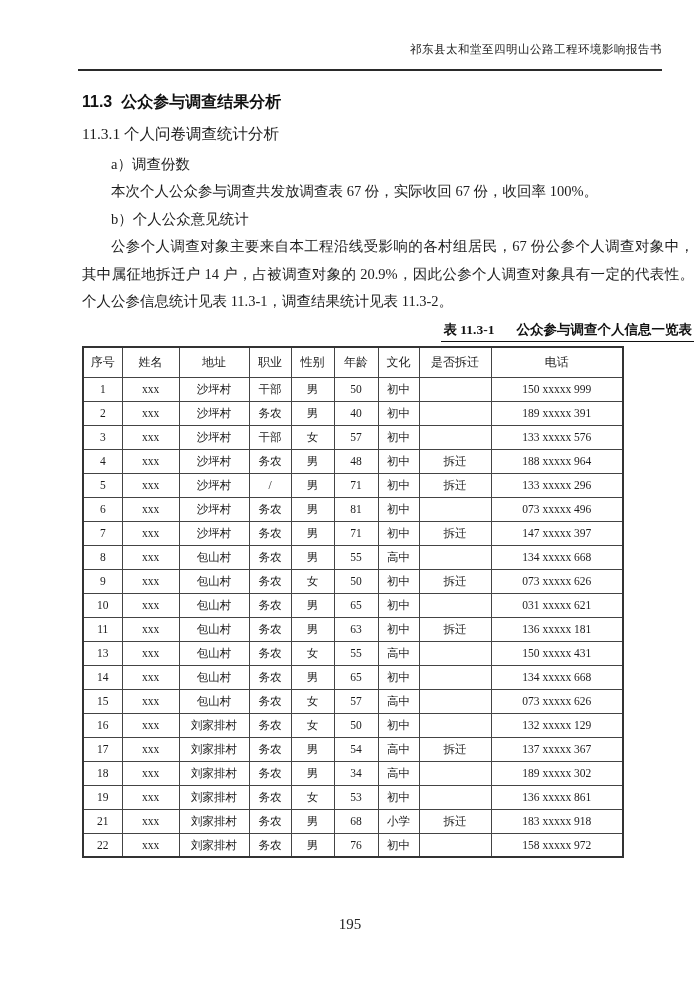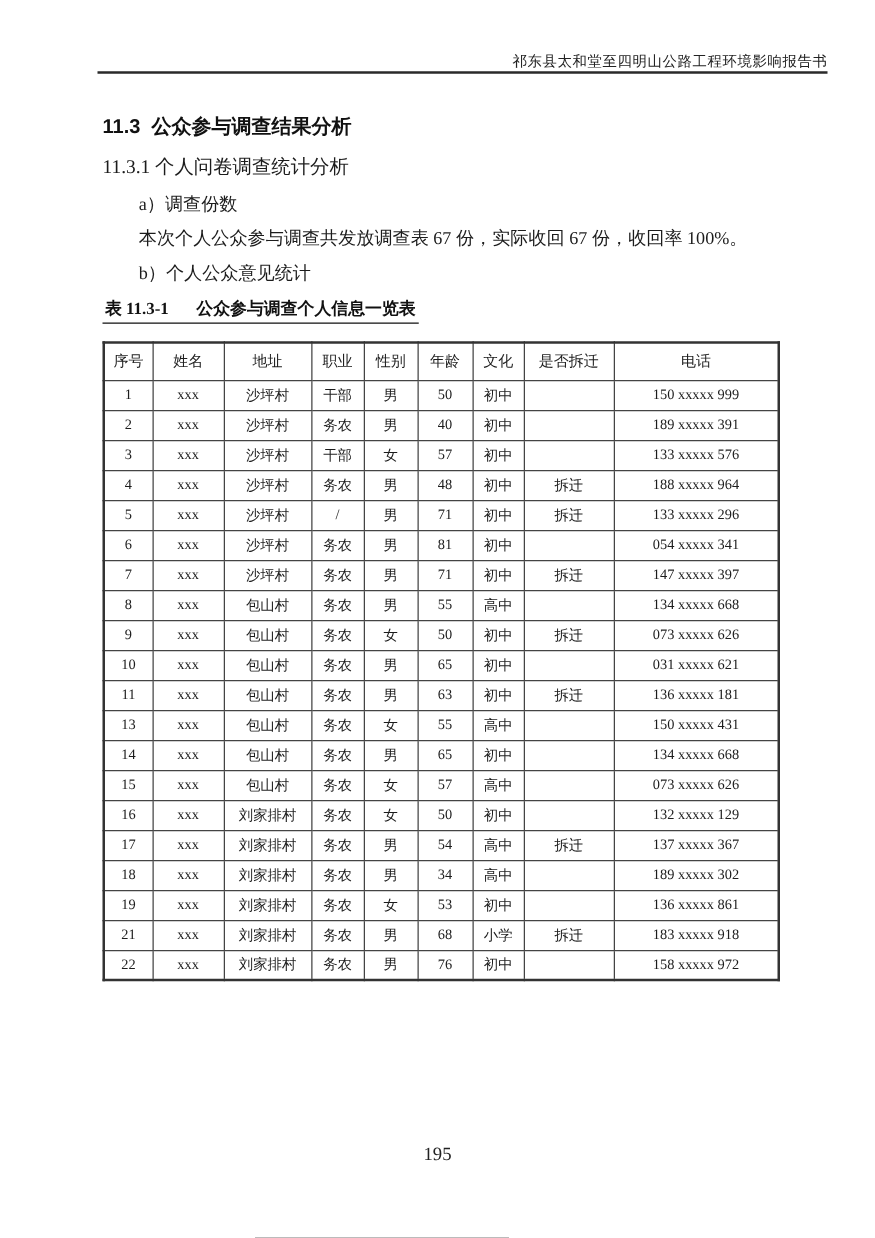--- a/index.html
+++ b/index.html
@@ -16,21 +16,21 @@
   }
   .doc-header {
     position: absolute;
     top: 42px;
     left: 78px;
     right: 38px;
     text-align: right;
     font-size: 11.5px;
     letter-spacing: 0.5px;
     color: #222;
-    padding-bottom: 0;
+    padding-bottom: 12px;
     border-bottom: 2px solid #2a2a2a;
   }
   .content {
     position: absolute;
     top: 88px;
     left: 82px;
     width: 612px;
   }
   .h1 {
     font-family: "Liberation Sans", "DejaVu Sans", sans-serif;
@@ -51,36 +51,36 @@
   .paras { margin-top: 7px; }
   .para {
     font-size: 14.5px;
     line-height: 27.4px;
     text-indent: 2em;
     text-align: justify;
     white-space: pre-wrap;
   }
   .table-title {
     margin-top: 5px;
-    text-align: left;
+    text-align: right;
     line-height: 18px;
   }
   .table-title .inner {
     display: inline-block;
     font-family: "Liberation Sans", "DejaVu Sans", sans-serif;
     font-weight: bold;
     font-size: 13.5px;
     color: #111;
     padding: 0 2px 2px 2px;
     border-bottom: 1.5px solid #111;
   }
   .table-title .label { font-family: "Liberation Serif", "DejaVu Serif", serif; }
   .table-title .gap { display: inline-block; width: 22px; }
   table.survey {
-    margin-top: 14px;
+    margin-top: 4px;
     width: 540px;
     border-collapse: collapse;
     table-layout: fixed;
     border: 2px solid #333;
   }
   table.survey th, table.survey td {
     border: 1px solid #444;
     text-align: center;
     vertical-align: middle;
     font-weight: normal;
@@ -111,20 +111,21 @@
   </div>
 
   <div class="content">
     <div class="h1">11.3  公众参与调查结果分析</div>
     <div class="h2">11.3.1 个人问卷调查统计分析</div>
 
     <div class="paras">
       <div class="para">a）调查份数</div>
       <div class="para">本次个人公众参与调查共发放调查表 67 份，实际收回 67 份，收回率 100%。</div>
       <div class="para">b）个人公众意见统计</div>
+      <div class="para">公参个人调查对象主要来自本工程沿线受影响的各村组居民，67 份公参个人调查对象中，其中属征地拆迁户 14 户，占被调查对象的 20.9%，因此公参个人调查对象具有一定的代表性。个人公参信息统计见表 11.3-1，调查结果统计见表 11.3-2。</div>
     </div>
 
     <div class="table-title">
       <span class="inner">
         <span class="label">表 11.3-1</span><span class="gap"></span><span>公众参与调查个人信息一览表</span>
       </span>
     </div>
 
     <table class="survey">
       <colgroup>
@@ -209,21 +210,21 @@
           </tr>
           <tr>
             <td>6</td>
             <td>xxx</td>
             <td>沙坪村</td>
             <td>务农</td>
             <td>男</td>
             <td>81</td>
             <td>初中</td>
             <td></td>
-            <td>054 xxxxx 341</td>
+            <td>073 xxxxx 496</td>
           </tr>
           <tr>
             <td>7</td>
             <td>xxx</td>
             <td>沙坪村</td>
             <td>务农</td>
             <td>男</td>
             <td>71</td>
             <td>初中</td>
             <td>拆迁</td>

